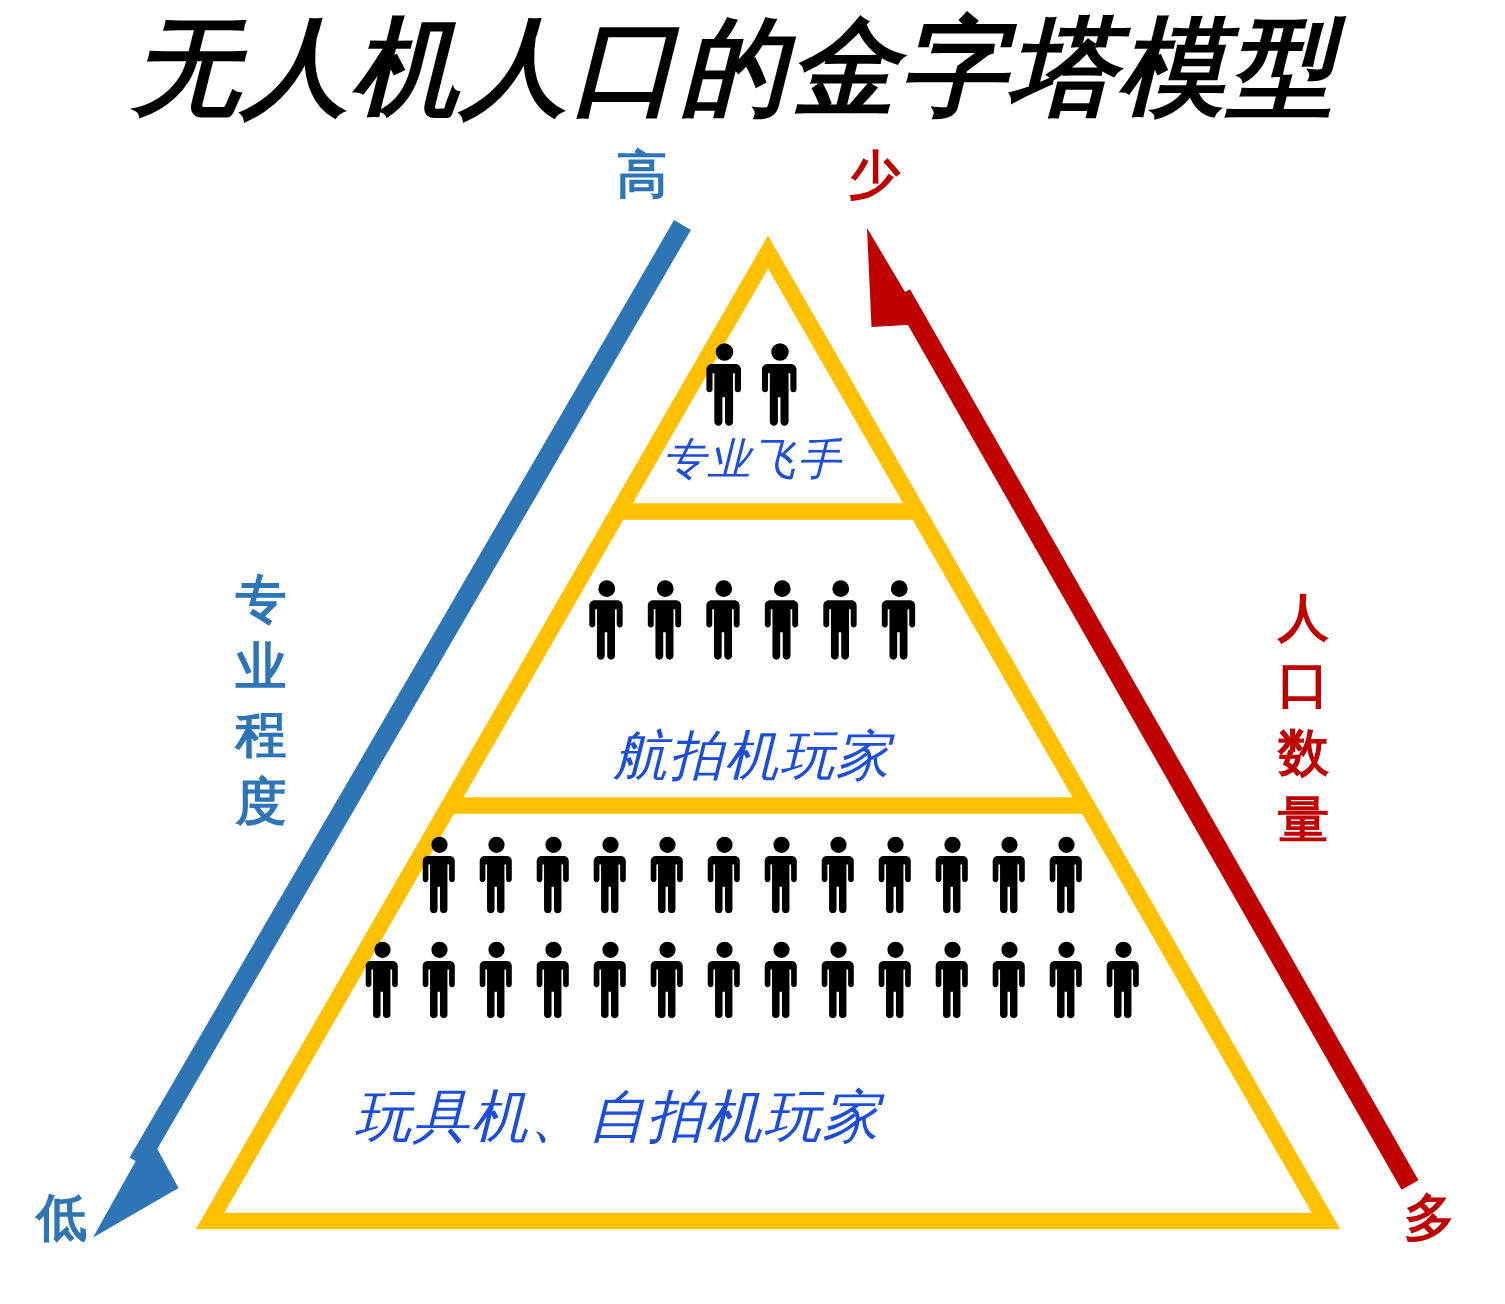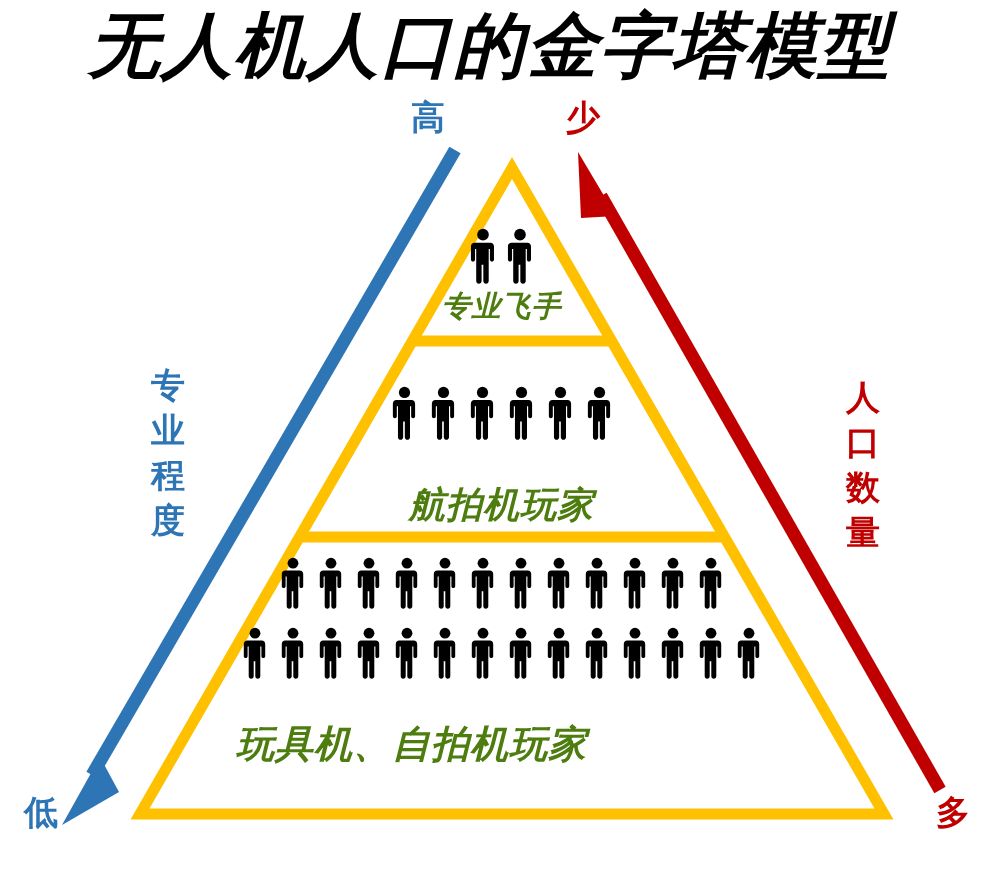--- a/index.html
+++ b/index.html
@@ -53,38 +53,39 @@
     font-size: 34px;
     font-weight: 700;
     line-height: 1;
     white-space: nowrap;
   }
   .axis-vert {
     position: absolute;
     font-size: 34px;
     font-weight: 700;
     width: 40px;
-    text-align: left;
+    text-align: right;
     line-height: 1.32;
     word-break: break-all;
+    margin-top: 15px;
   }
   #label-high   { left: 411px; top: 100px; color: #2E75B6; }
   #label-low    { left: 24px;  top: 795px; color: #2E75B6; }
   #label-few    { left: 566px; top: 100px; color: #C00000; }
   #label-many   { left: 936px; top: 795px; color: #C00000; }
   #label-pro    { left: 151px; top: 363px; color: #2E75B6; }
   #label-pop    { left: 846px; top: 375px; color: #C00000; }
 
   
   .tier-label {
     position: absolute;
     text-align: center;
-    font-weight: 700;
+    font-weight: 400;
     font-style: italic;
-    color: #4d7c0f;
+    color: #1d4ed8;
     white-space: nowrap;
     line-height: 1;
     font-family: "DejaVu Sans", "Liberation Sans", sans-serif;
   }
   #tier-label-0 { left: 0; top: 292px; width: 1003px; font-size: 29px; letter-spacing: 1px;}
   #tier-label-1 { left: 0; top: 470px; width: 1003px; font-size: 36px; letter-spacing: 1px; margin-top: 17px;}
   #tier-label-2 { left: 0; top: 725px; width: 823px; font-size: 38px; letter-spacing: 1px;}
 
   
   .people-row {

